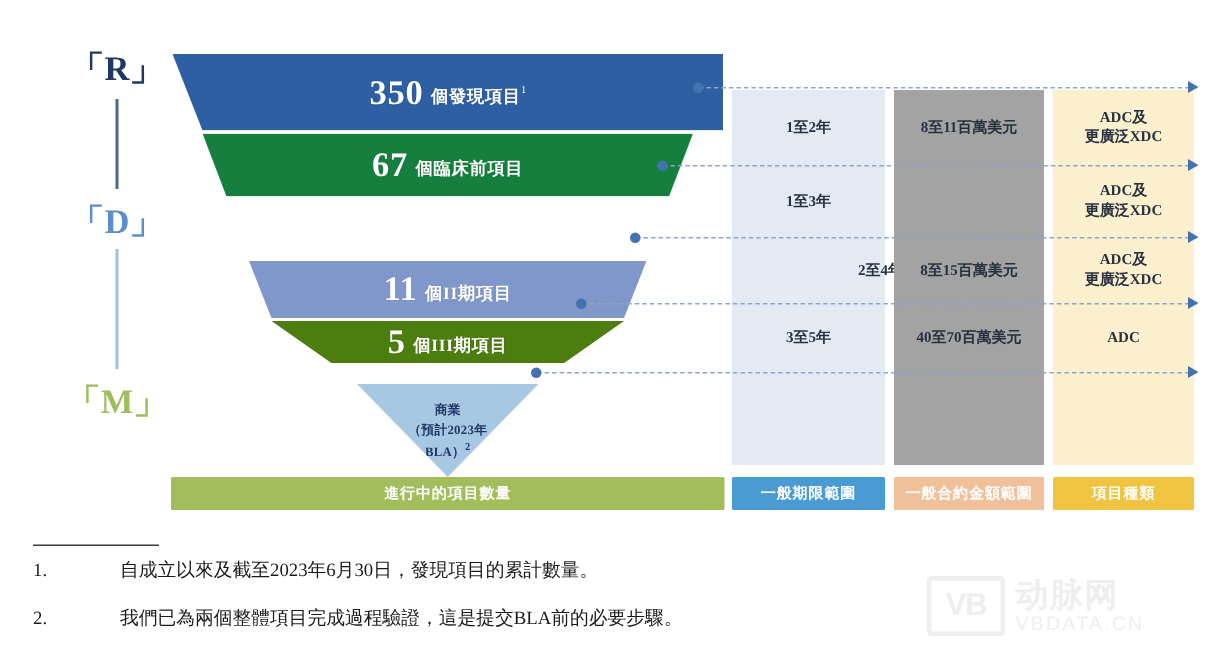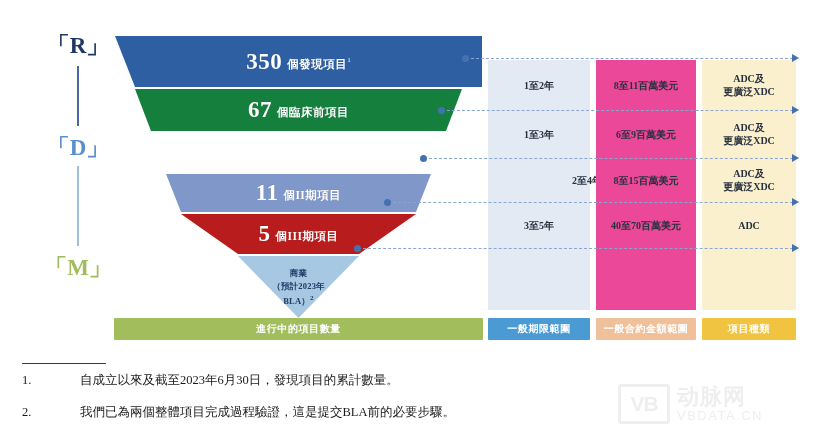--- a/index.html
+++ b/index.html
@@ -39,21 +39,21 @@
 
   .tip{position:absolute;color:#1f3864;}
   .tip .txt{
     position:absolute;left:0;top:11px;width:100%;text-align:center;
     font-size:8.5px;font-weight:bold;line-height:12.5px;letter-spacing:.2px;
   }
 
   
   .col{position:absolute;top:60px;height:250px;}
   #col-term{left:488px;width:102px;background:#e3eaf4;}
-  #col-value{left:596px;width:100px;background:#ec4899;}
+  #col-value{left:596px;width:100px;background:#a3a3a3;}
   #col-type{left:702px;width:94px;background:#faf0cd;}
 
   .cell{position:absolute;left:0;width:100%;text-align:center;
         color:#27303f;font-weight:bold;font-size:10px;line-height:13px;
         display:flex;align-items:center;justify-content:center;}
 
   
   .dash{position:absolute;height:1px;pointer-events:none;}
   .dash .ln{position:absolute;left:0;top:0;height:0;width:100%;
      border-top:1px dashed #8aa6cf;}
@@ -123,21 +123,21 @@
     </div>
 
 
     <div class="band" style="left:166px;top:154px;width:265px;height:38px;background:#8098c9;
                 clip-path:polygon(0 0,265px 0,250px 38px,15px 38px);">
       <div class="txt">
         <span class="num">11</span><span class="unit">個II期項目</span>
       </div>
     </div>
 
-    <div class="band" style="left:181px;top:194px;width:235px;height:40px;background:#b91c1c;
+    <div class="band" style="left:181px;top:194px;width:235px;height:28px;background:#4d7c0f;
                 clip-path:polygon(0 0,235px 0,178px 40px,57px 40px);">
       <div class="txt">
         <span class="num">5</span><span class="unit">個III期項目</span>
       </div>
     </div>
 
     <div class="tip" style="left:238px;top:236px;width:121px;height:62px;background:#a7c8e3;
                 clip-path:polygon(0 0,121px 0,60.5px 62px);">
       <div class="txt">
         <span>商業</span><br>
@@ -149,21 +149,20 @@
 
   <div class="col" id="col-term">
     <div class="cell" style="top:0;height:50px;">1至2年</div>
     <div class="cell" style="top:50px;height:48px;">1至3年</div>
     <div class="cell" style="top:98px;height:44px;padding-left:48px;">2至4年</div>
     <div class="cell" style="top:142px;height:46px;">3至5年</div>
   </div>
 
   <div class="col" id="col-value">
     <div class="cell" style="top:0;height:50px;">8至11百萬美元</div>
-    <div class="cell" style="top:50px;height:48px;">6至9百萬美元</div>
     <div class="cell" style="top:98px;height:44px;">8至15百萬美元</div>
     <div class="cell" style="top:142px;height:46px;">40至70百萬美元</div>
   </div>
 
   <div class="col" id="col-type">
     <div class="cell" style="top:0;height:50px;white-space:pre-line;">ADC及
 更廣泛XDC</div>
     <div class="cell" style="top:50px;height:48px;white-space:pre-line;">ADC及
 更廣泛XDC</div>
     <div class="cell" style="top:98px;height:44px;white-space:pre-line;">ADC及

